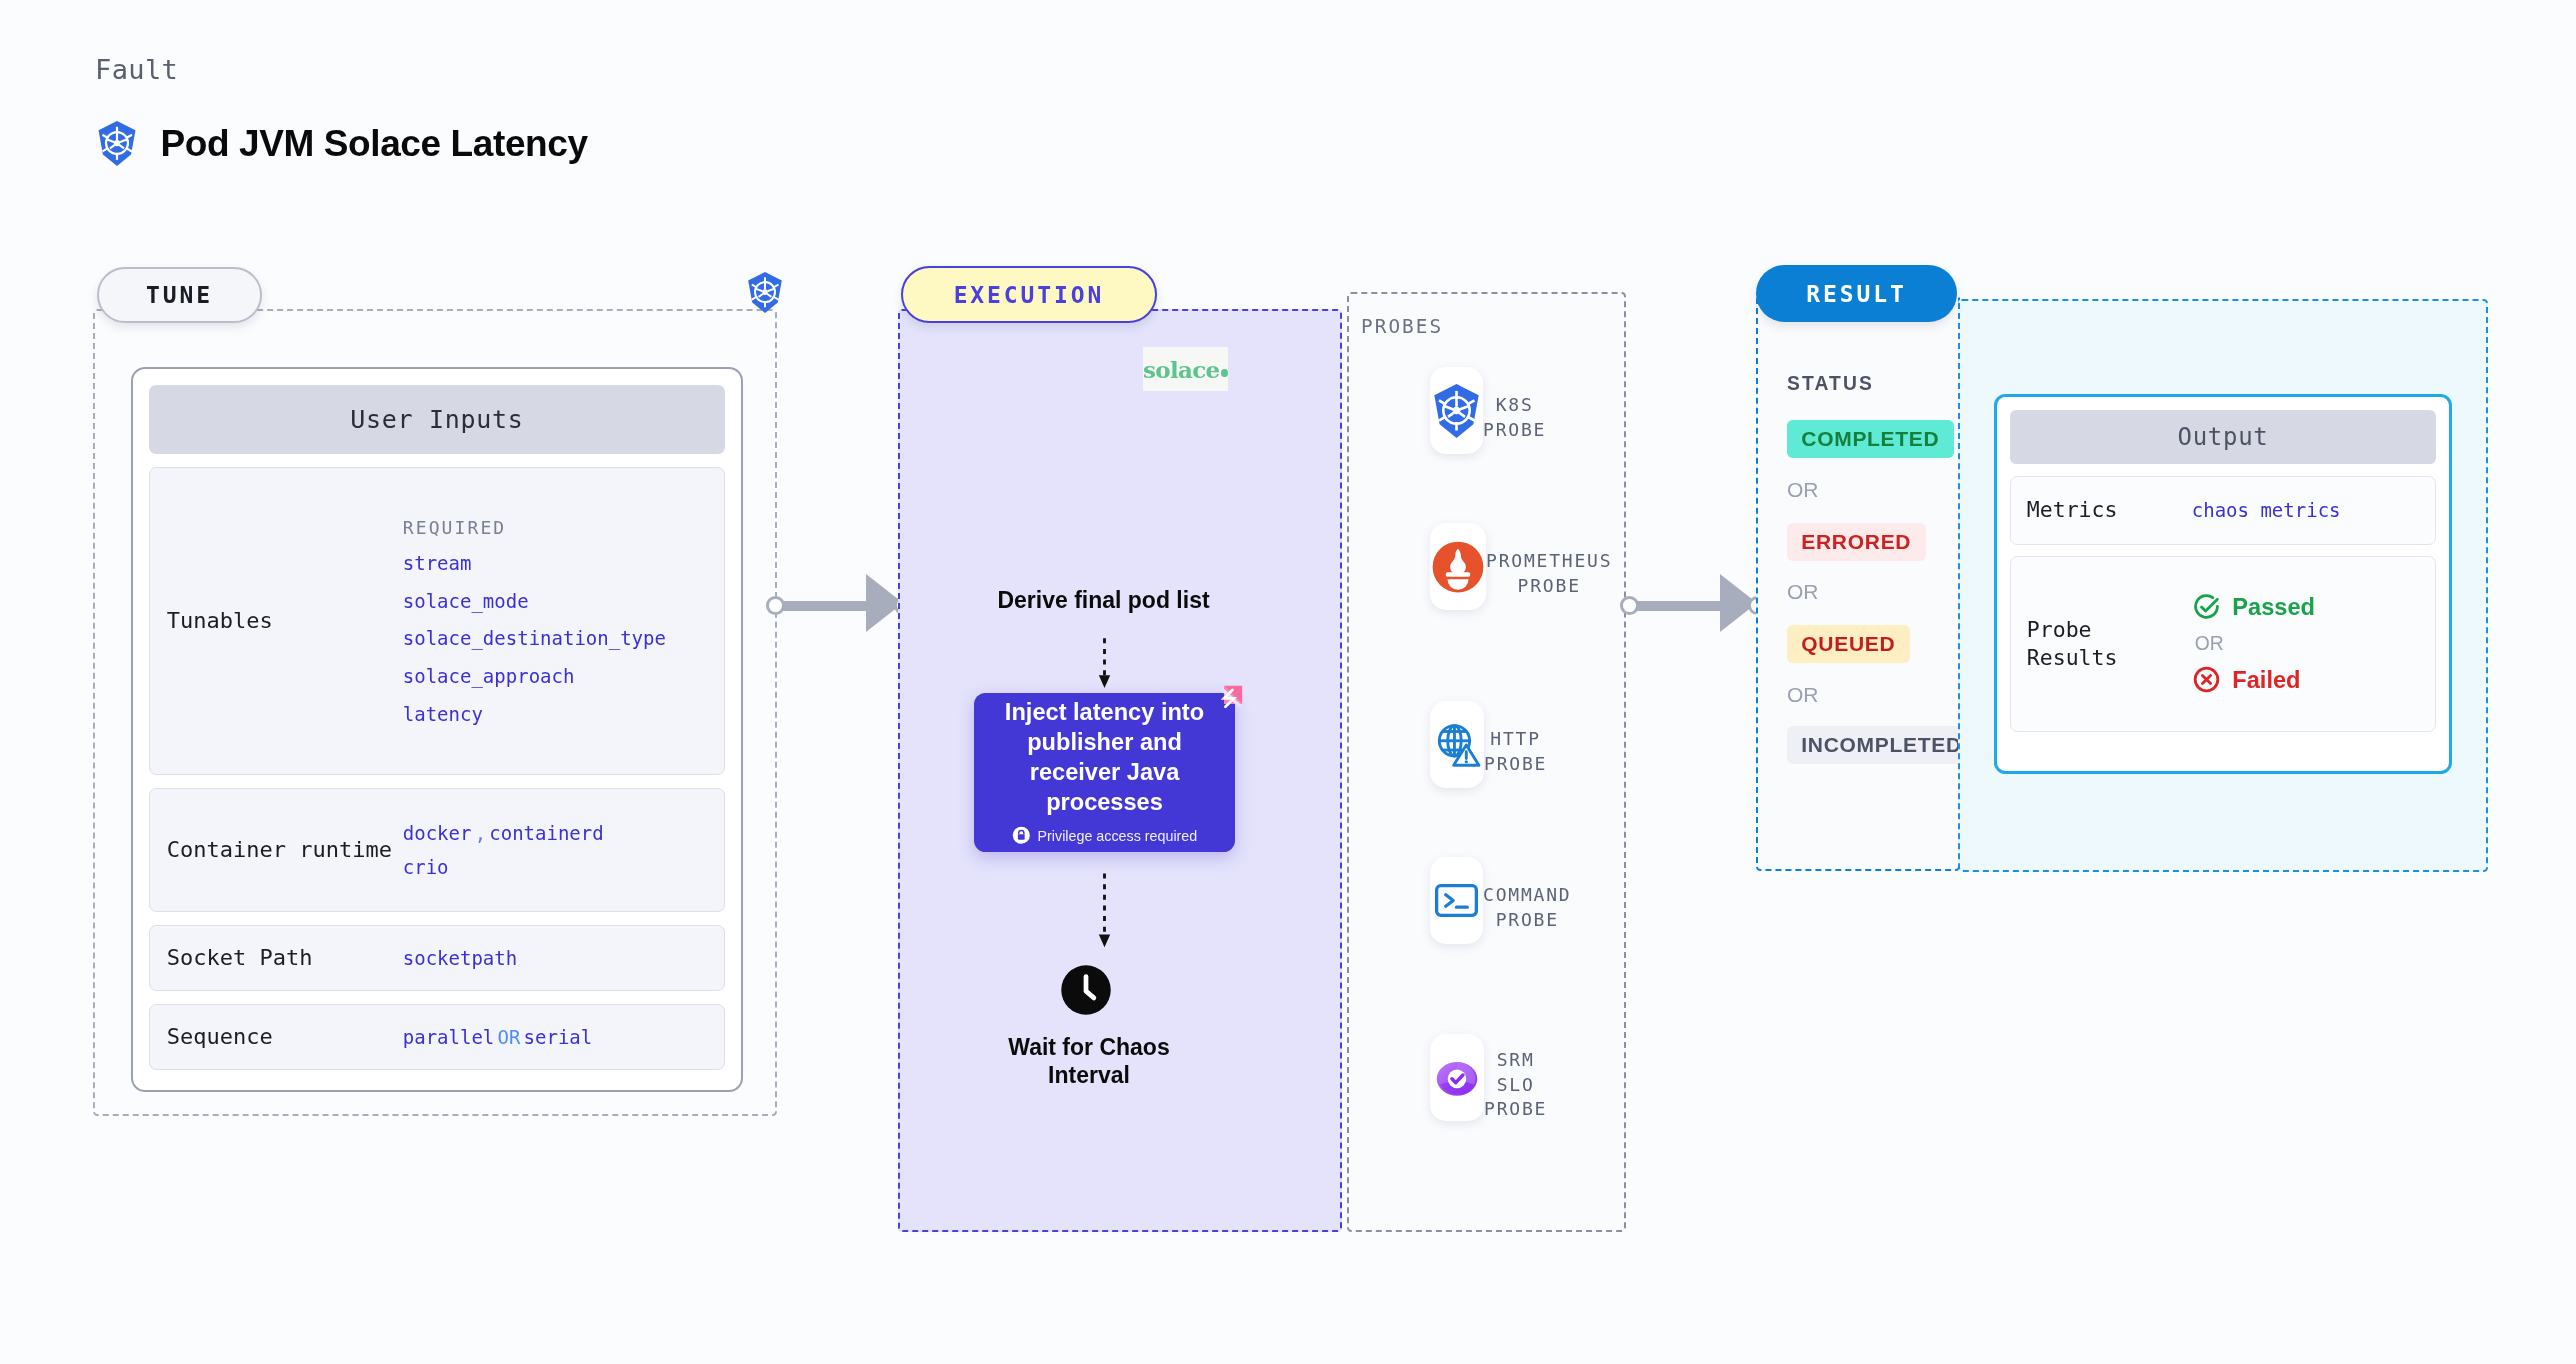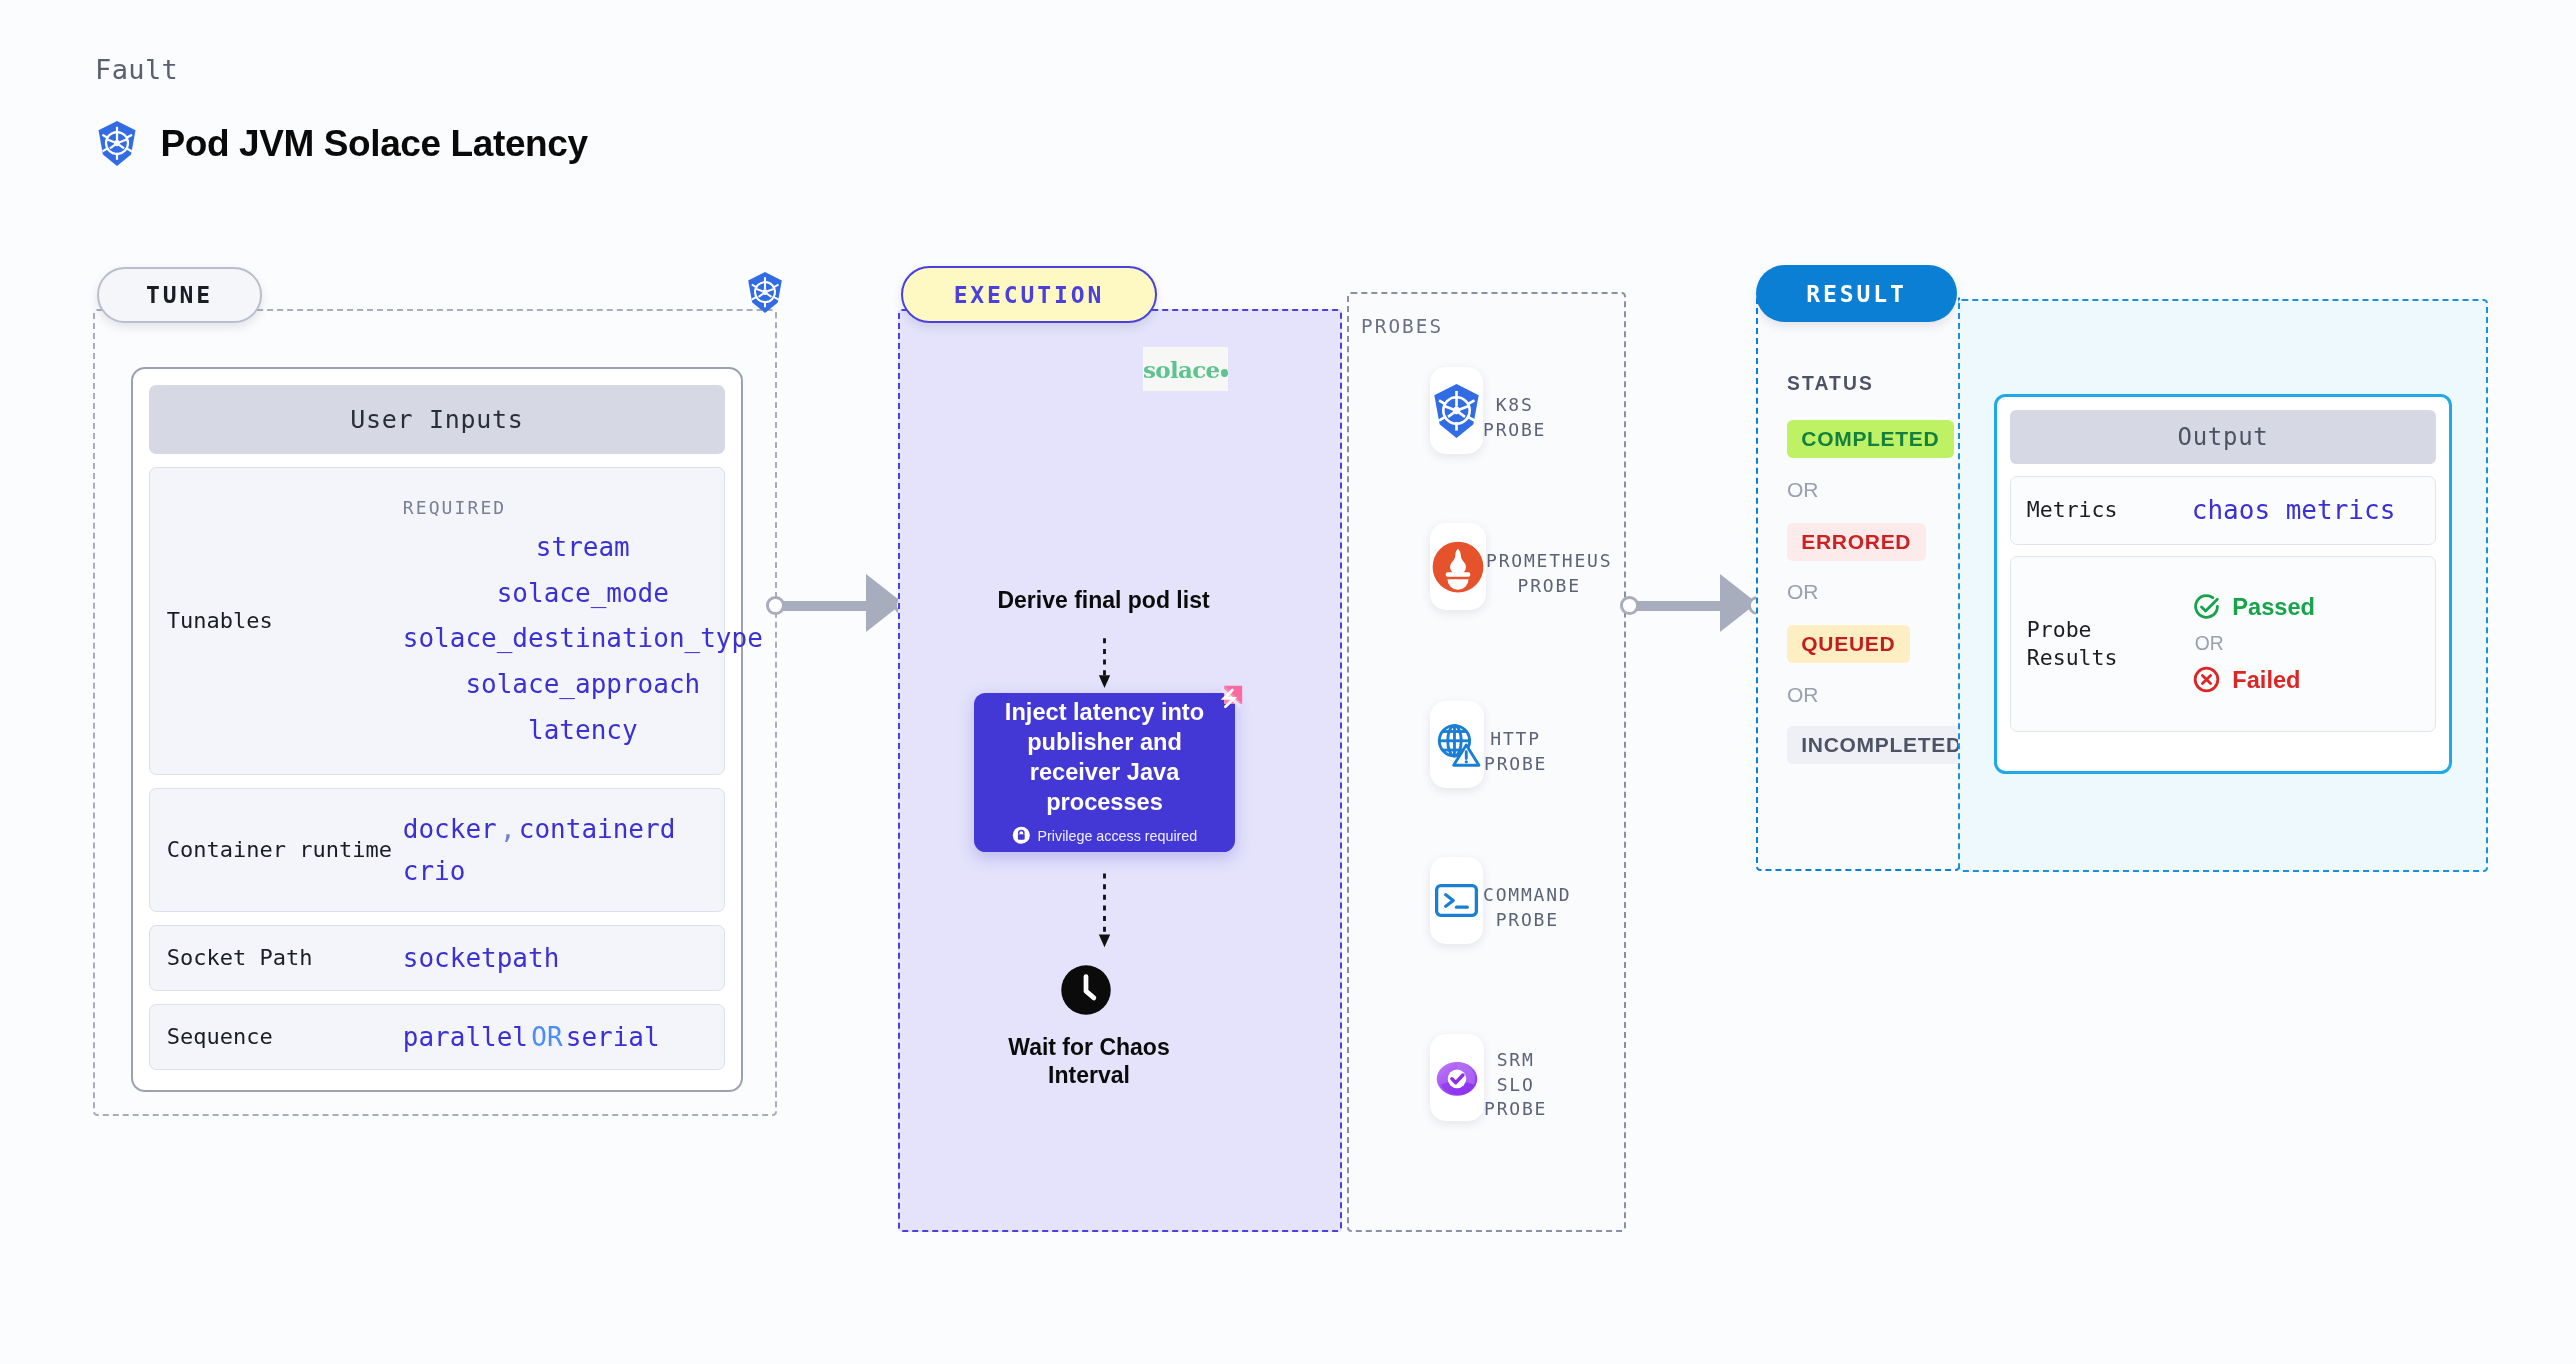--- a/index.html
+++ b/index.html
@@ -70,21 +70,21 @@
     display: flex; align-items: center; padding: 13px 17px;
   }
   .row-label {
     font-family: "DejaVu Sans Mono", monospace;
     font-size: 22px; color: #1b1d26; width: 236px; line-height: 1.25;
     flex: 0 0 236px;
   }
   .row-values { flex: 1; }
   .mono-blue {
     font-family: "DejaVu Sans Mono", monospace;
-    font-size: 26px; color: #3b2fd6; text-align: center;
+    font-size: 19px; color: #3b2fd6;
   }
   .mono-blue-light { color: #4a8df5; }
   .required-tag {
     font-family: "DejaVu Sans Mono", monospace;
     font-size: 18px; color: #7a8094; letter-spacing: 2.1px;
     margin-bottom: 14.3px; display:block;
   }
   .tunable-item { display: block; margin-bottom: 15.8px; }
   .tunable-item:last-child { margin-bottom: 0; }
 
@@ -490,21 +490,21 @@
     <div class="conn-head" style="left:100px; top:-15px;"></div>
     <div class="conn-dot" style="left:0; top:7.2px;"></div>
     <div class="conn-dot" style="left:128px; top:7.2px;"></div>
   </div>
 
   <div class="sec-dashed" id="result-box"></div>
   <div class="pill" id="result-pill">RESULT</div>
 
   <div class="status-label">STATUS</div>
 
-  <div class="status-chip" style="top:420px; background:#bef264; color:#15803d;">COMPLETED</div>
+  <div class="status-chip" style="top:420px; background:#5eead4; color:#15803d;">COMPLETED</div>
   <div class="or-text" style="top:478px;">OR</div>
   <div class="status-chip" style="top:523px; background:#fdeaea; color:#cc2222;">ERRORED</div>
   <div class="or-text" style="top:580px;">OR</div>
   <div class="status-chip" style="top:625px; background:#fdeec3; color:#c01f1f;">QUEUED</div>
   <div class="or-text" style="top:683px;">OR</div>
   <div class="status-chip" style="top:726px; background:#eef0f6; color:#4d5365;">INCOMPLETED</div>
 
   <div class="sec-dashed" id="output-box"></div>
   <div class="output-card">
     <div class="output-head">Output</div>

